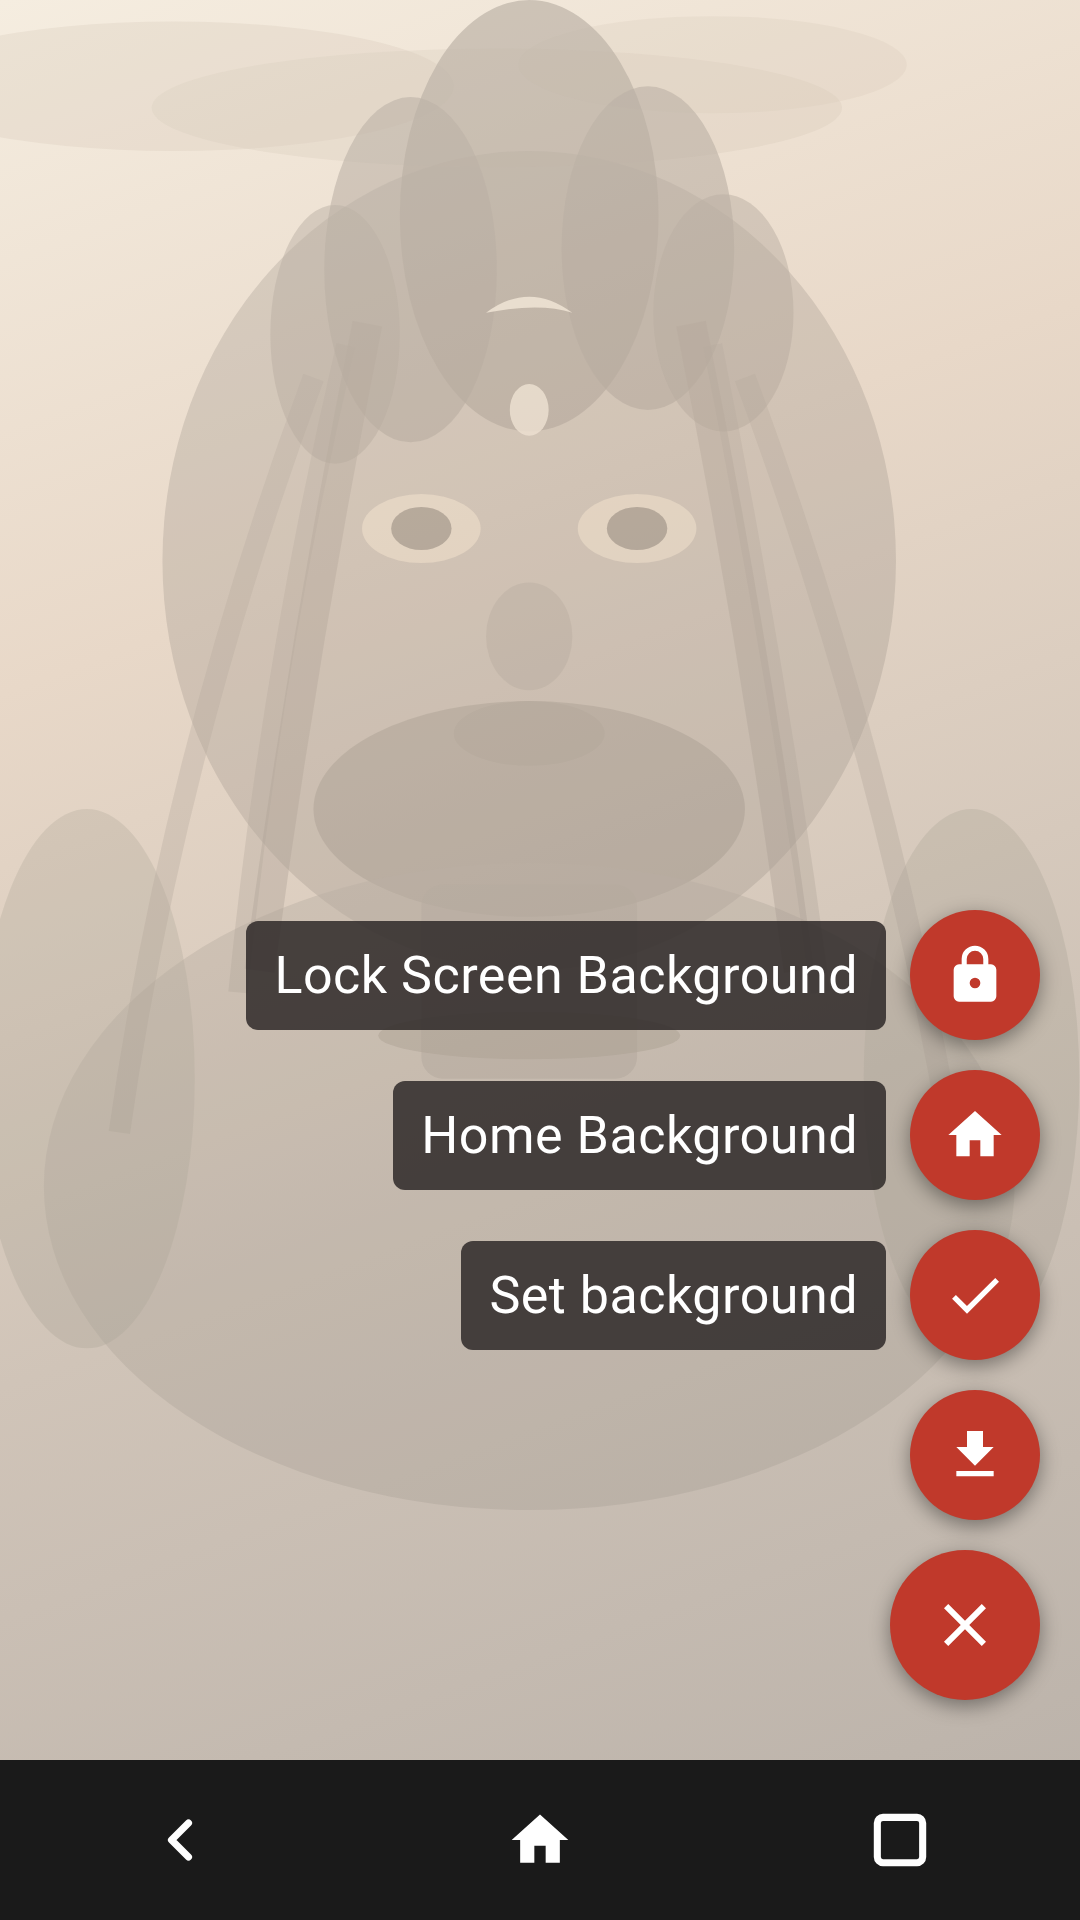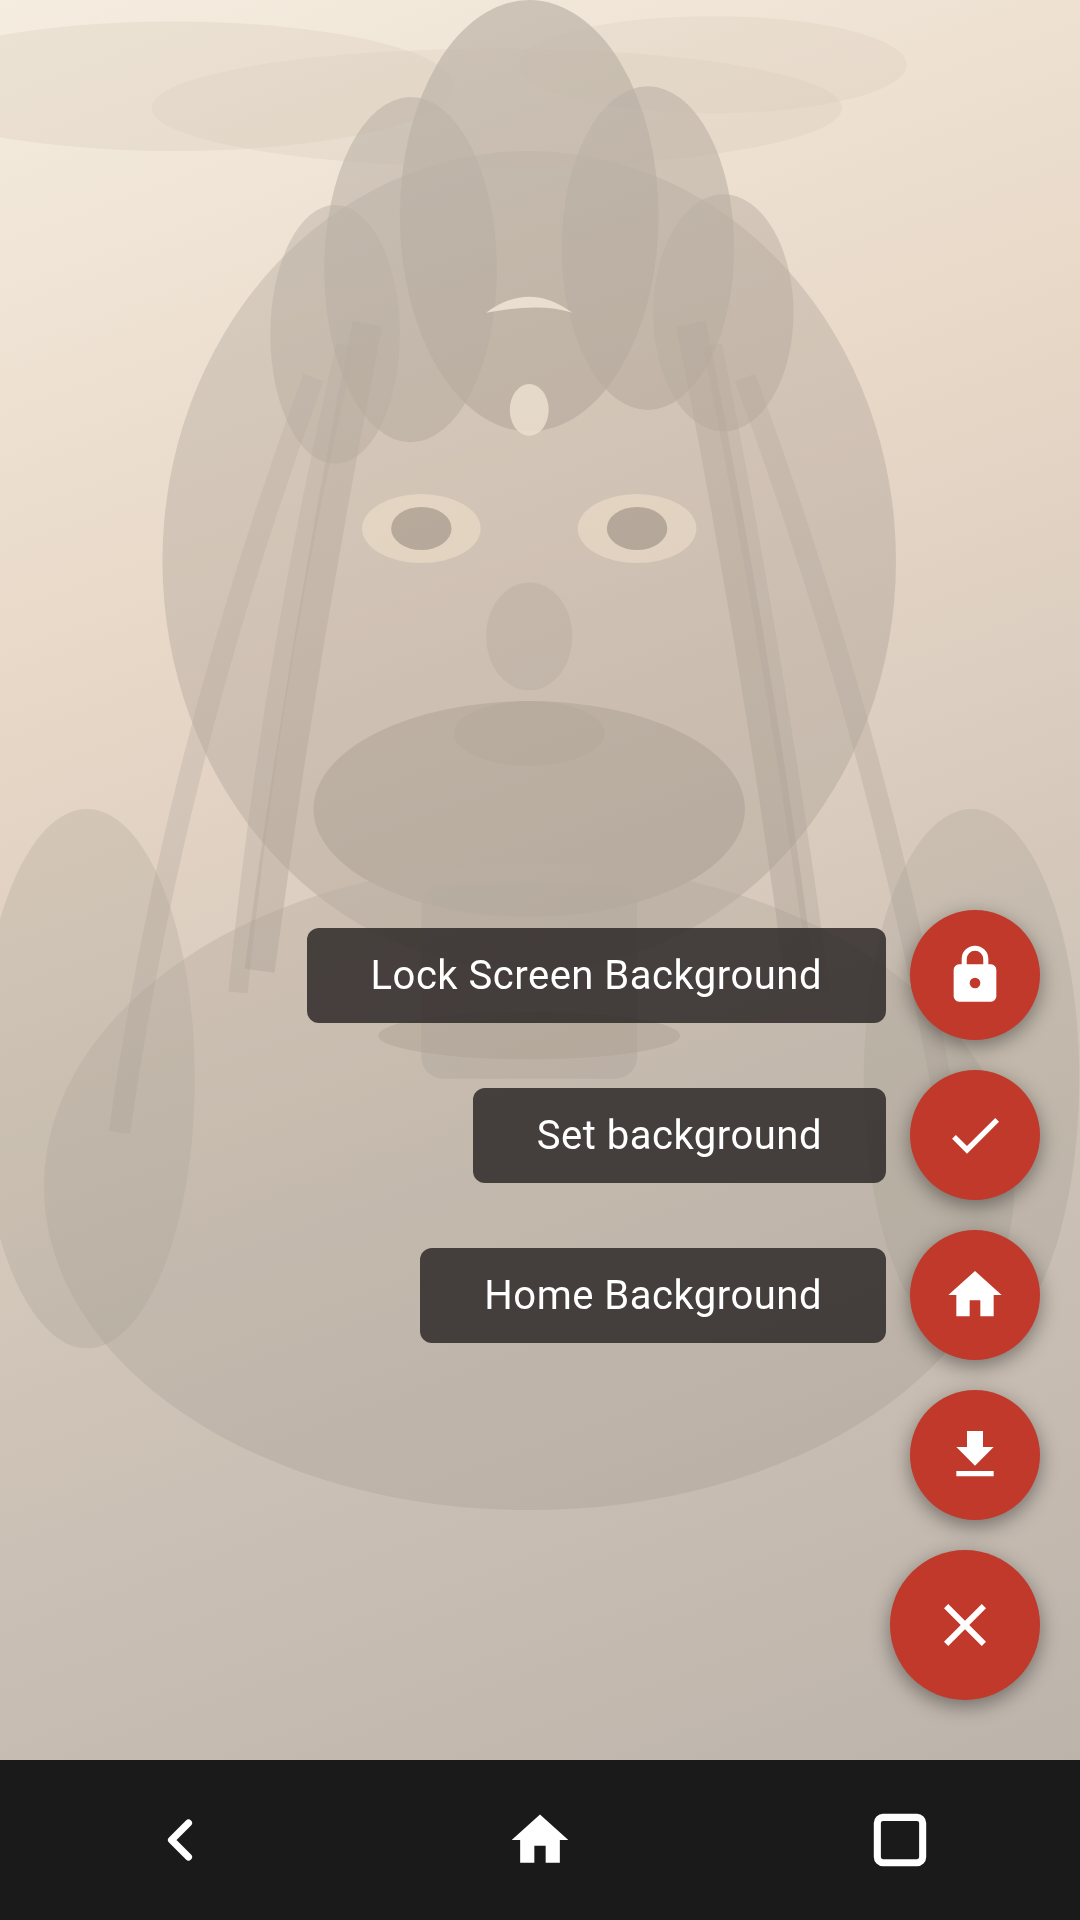--- a/index.html
+++ b/index.html
@@ -50,23 +50,23 @@
     .action-row {
       display: flex;
       align-items: center;
       justify-content: flex-end;
       margin-bottom: 30px;
     }
 
     .action-label {
       background-color: rgba(40, 35, 35, 0.82);
       color: #ffffff;
-      font-size: 40px;
+      font-size: 52px;
       font-weight: 400;
-      padding: 24px 64px;
+      padding: 24px 28px;
       border-radius: 12px;
       margin-right: 24px;
       white-space: nowrap;
       letter-spacing: 0.5px;
     }
 
     .action-btn {
       width: 130px;
       height: 130px;
       border-radius: 50%;
@@ -209,33 +209,33 @@
     <div class="action-row">
       <span class="action-label">Lock Screen Background</span>
       <button class="action-btn" aria-label="Lock Screen Background">
         <svg viewBox="0 0 24 24" xmlns="http://www.w3.org/2000/svg">
           <path d="M18 8h-1V6A5 5 0 0 0 7 6v2H6a2 2 0 0 0-2 2v10a2 2 0 0 0 2 2h12a2 2 0 0 0 2-2V10a2 2 0 0 0-2-2zM12 17a2 2 0 1 1 0-4 2 2 0 0 1 0 4zm3.1-9H8.9V6a3.1 3.1 0 0 1 6.2 0v2z"></path>
         </svg>
       </button>
     </div>
 
     <div class="action-row">
+      <span class="action-label">Home Background</span>
+      <button class="action-btn" aria-label="Home Background">
+        <svg viewBox="0 0 24 24" xmlns="http://www.w3.org/2000/svg">
+          <path d="M10 20v-6h4v6h5v-8h3L12 3 2 12h3v8z"></path>
+        </svg>
+      </button>
+    </div>
+
+    <div class="action-row">
       <span class="action-label">Set background</span>
       <button class="action-btn" aria-label="Set background">
         <svg viewBox="0 0 24 24" xmlns="http://www.w3.org/2000/svg">
           <path d="M9 16.17L4.83 12l-1.42 1.41L9 19 21 7l-1.41-1.41L9 16.17z"></path>
-        </svg>
-      </button>
-    </div>
-
-    <div class="action-row">
-      <span class="action-label">Home Background</span>
-      <button class="action-btn" aria-label="Home Background">
-        <svg viewBox="0 0 24 24" xmlns="http://www.w3.org/2000/svg">
-          <path d="M10 20v-6h4v6h5v-8h3L12 3 2 12h3v8z"></path>
         </svg>
       </button>
     </div>
 
     <div class="action-row">
       <button class="action-btn" aria-label="Download">
         <svg viewBox="0 0 24 24" xmlns="http://www.w3.org/2000/svg">
           <path d="M19 9h-4V3H9v6H5l7 7 7-7zM5 18v2h14v-2H5z"></path>
         </svg>
       </button>

